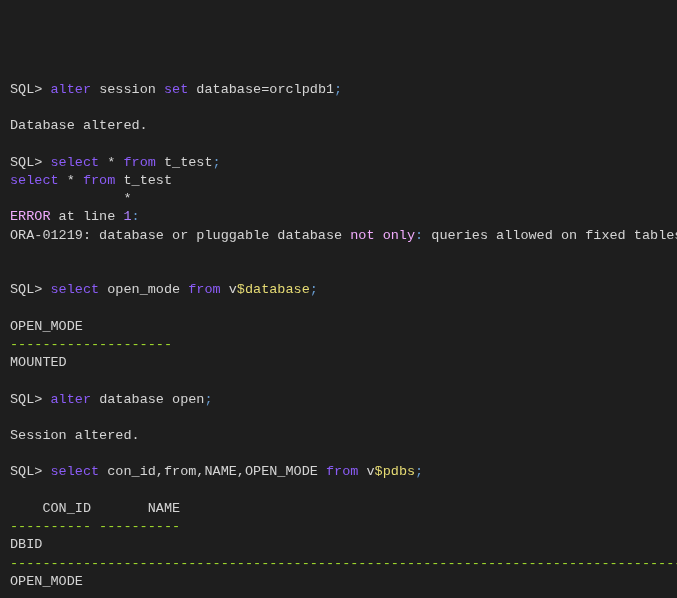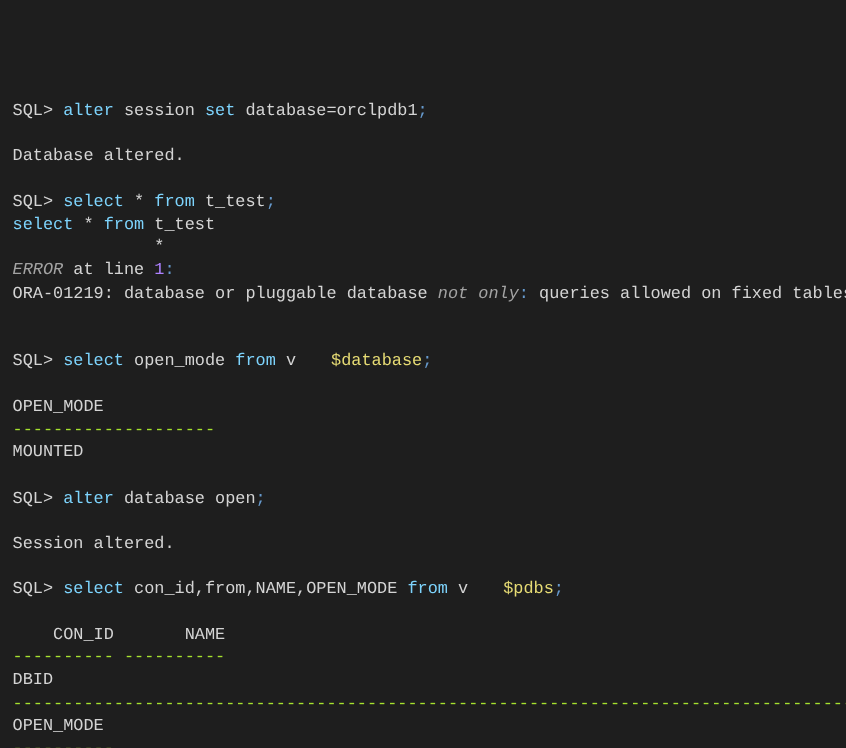--- a/index.html
+++ b/index.html
@@ -5,25 +5,25 @@
   body {
     background-color: #1e1e1e;
     color: #d4d4d4;
     font-family: "Consolas", "Courier New", monospace;
     font-size: 13.5px;
     line-height: 1.35;
     margin: 0;
     padding: 8px 10px;
     white-space: pre;
   }
-  .kw-green { color: #7dd3fc; }
-  .kw-red { color: #a3a3a3; font-style: italic; }
+  .kw-green { color: #8b5cf6; }
+  .kw-red { color: #f0abfc; }
   .kw-blue { color: #6699cc; }
   .kw-num-purple { color: #ae81ff; }
-  .kw-yellow { color: #e6db74; margin-left: 28px; }
+  .kw-yellow { color: #e6db74; }
   .dashes-green { color: #a6e22e; }
 </style>
 </head>
 <body>
 
 
 
 <div><span>SQL&gt; </span><span class="kw-green">alter</span><span> session </span><span class="kw-green">set</span><span> database=orclpdb1</span><span class="kw-blue">;</span>
 
 <span>Database altered.</span>

